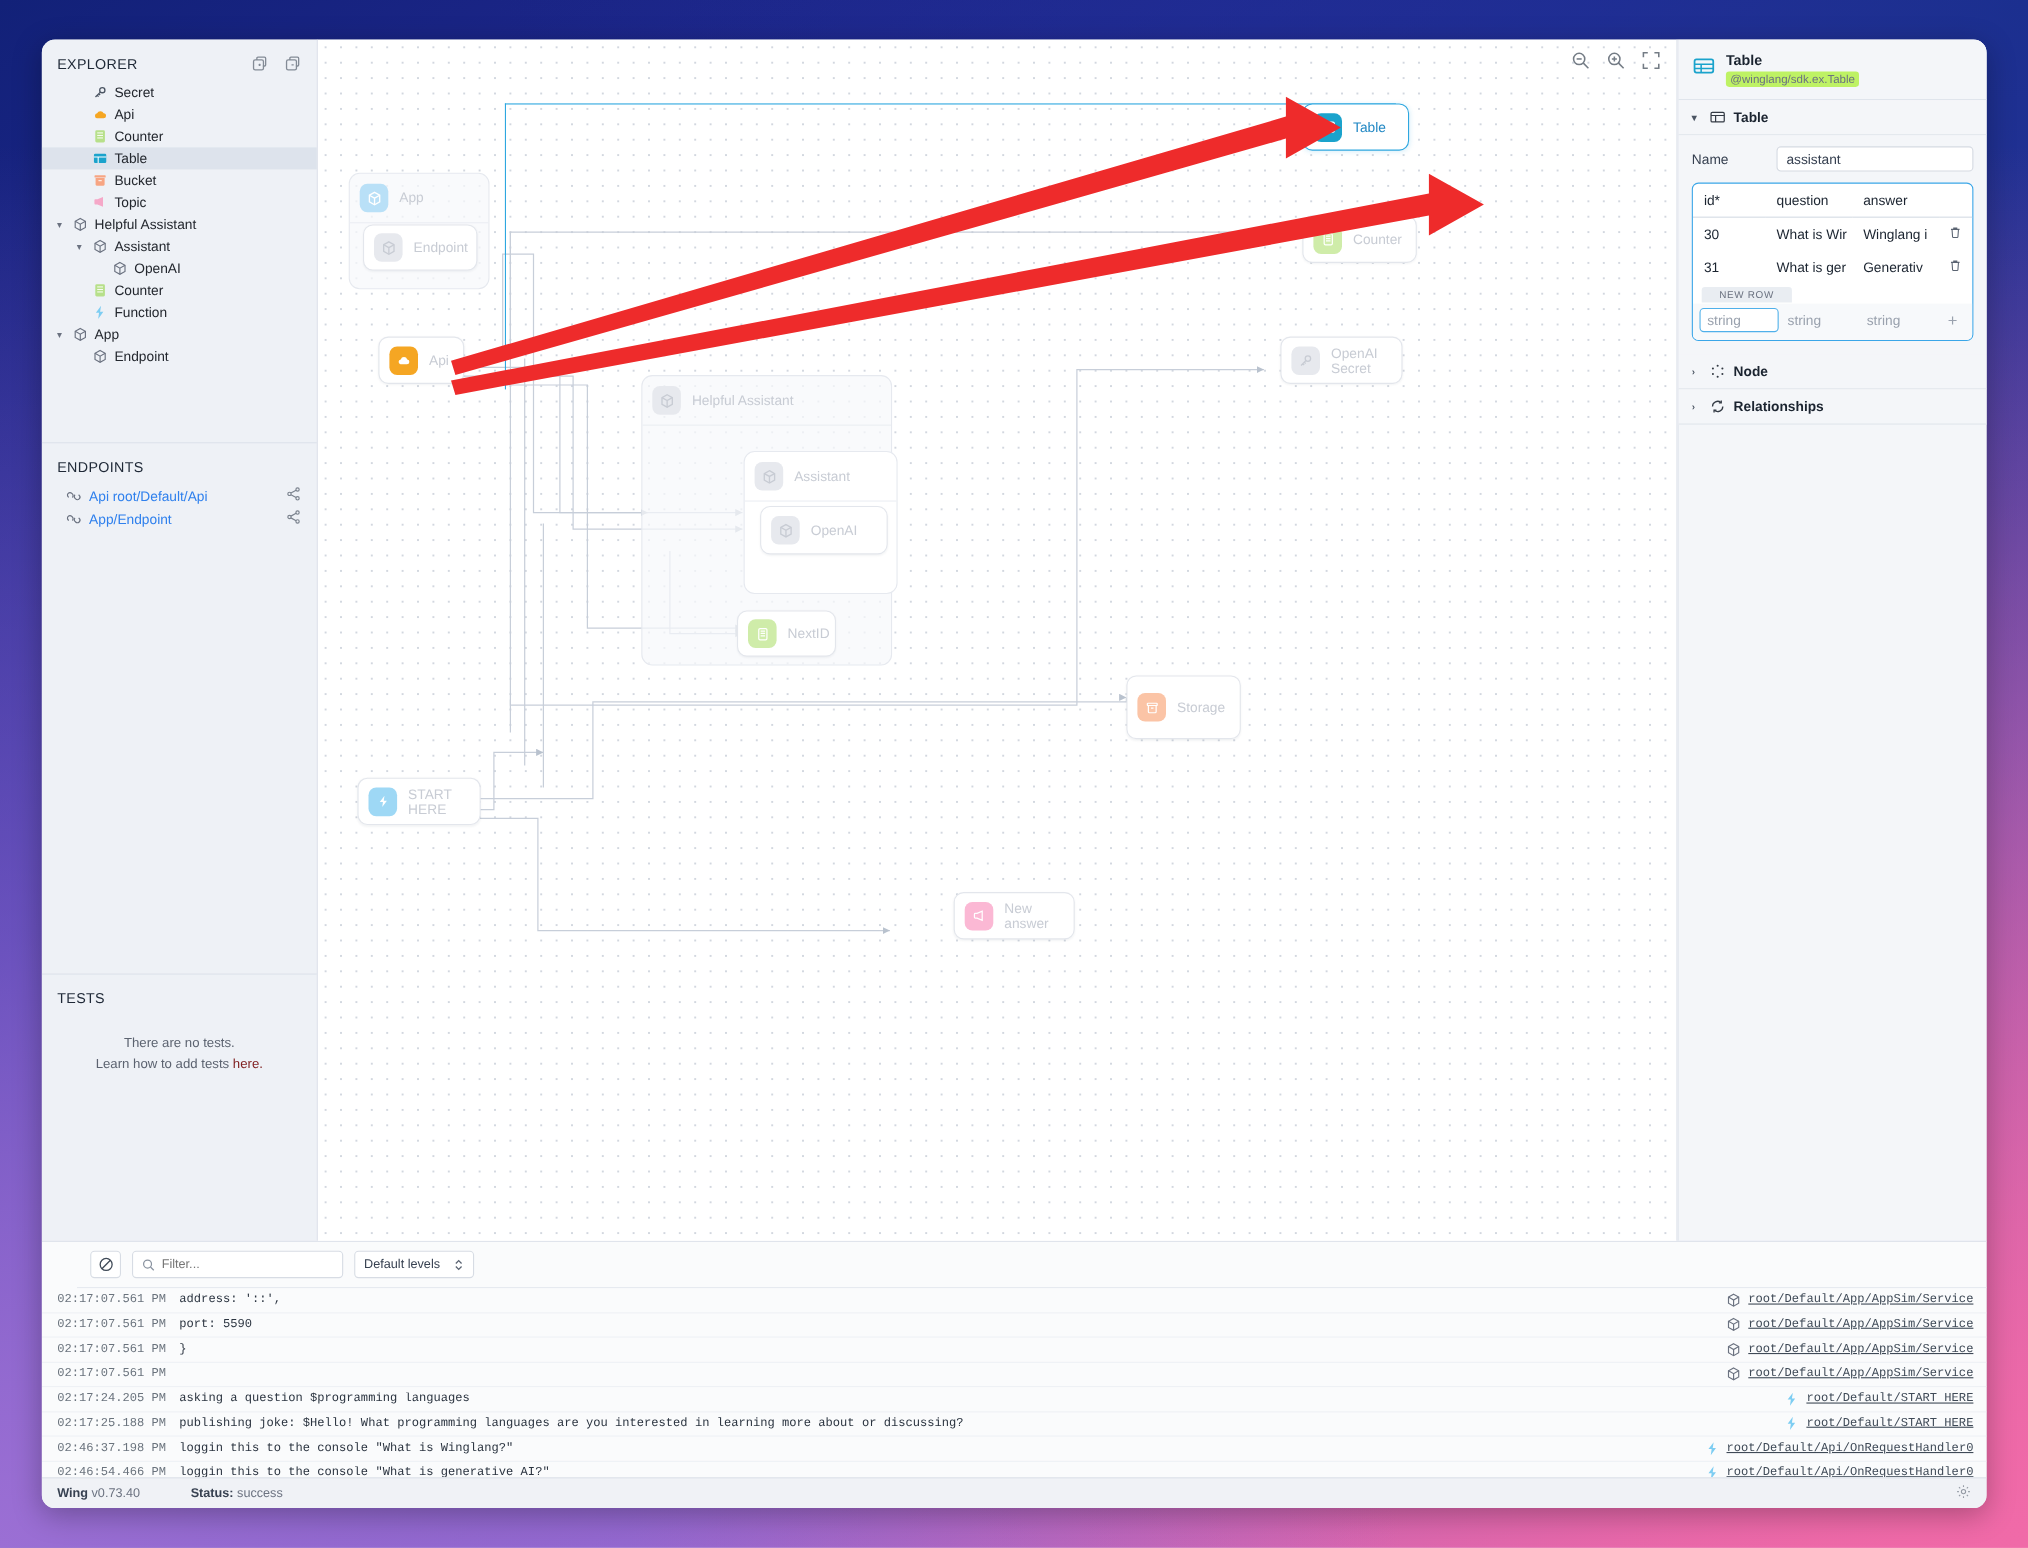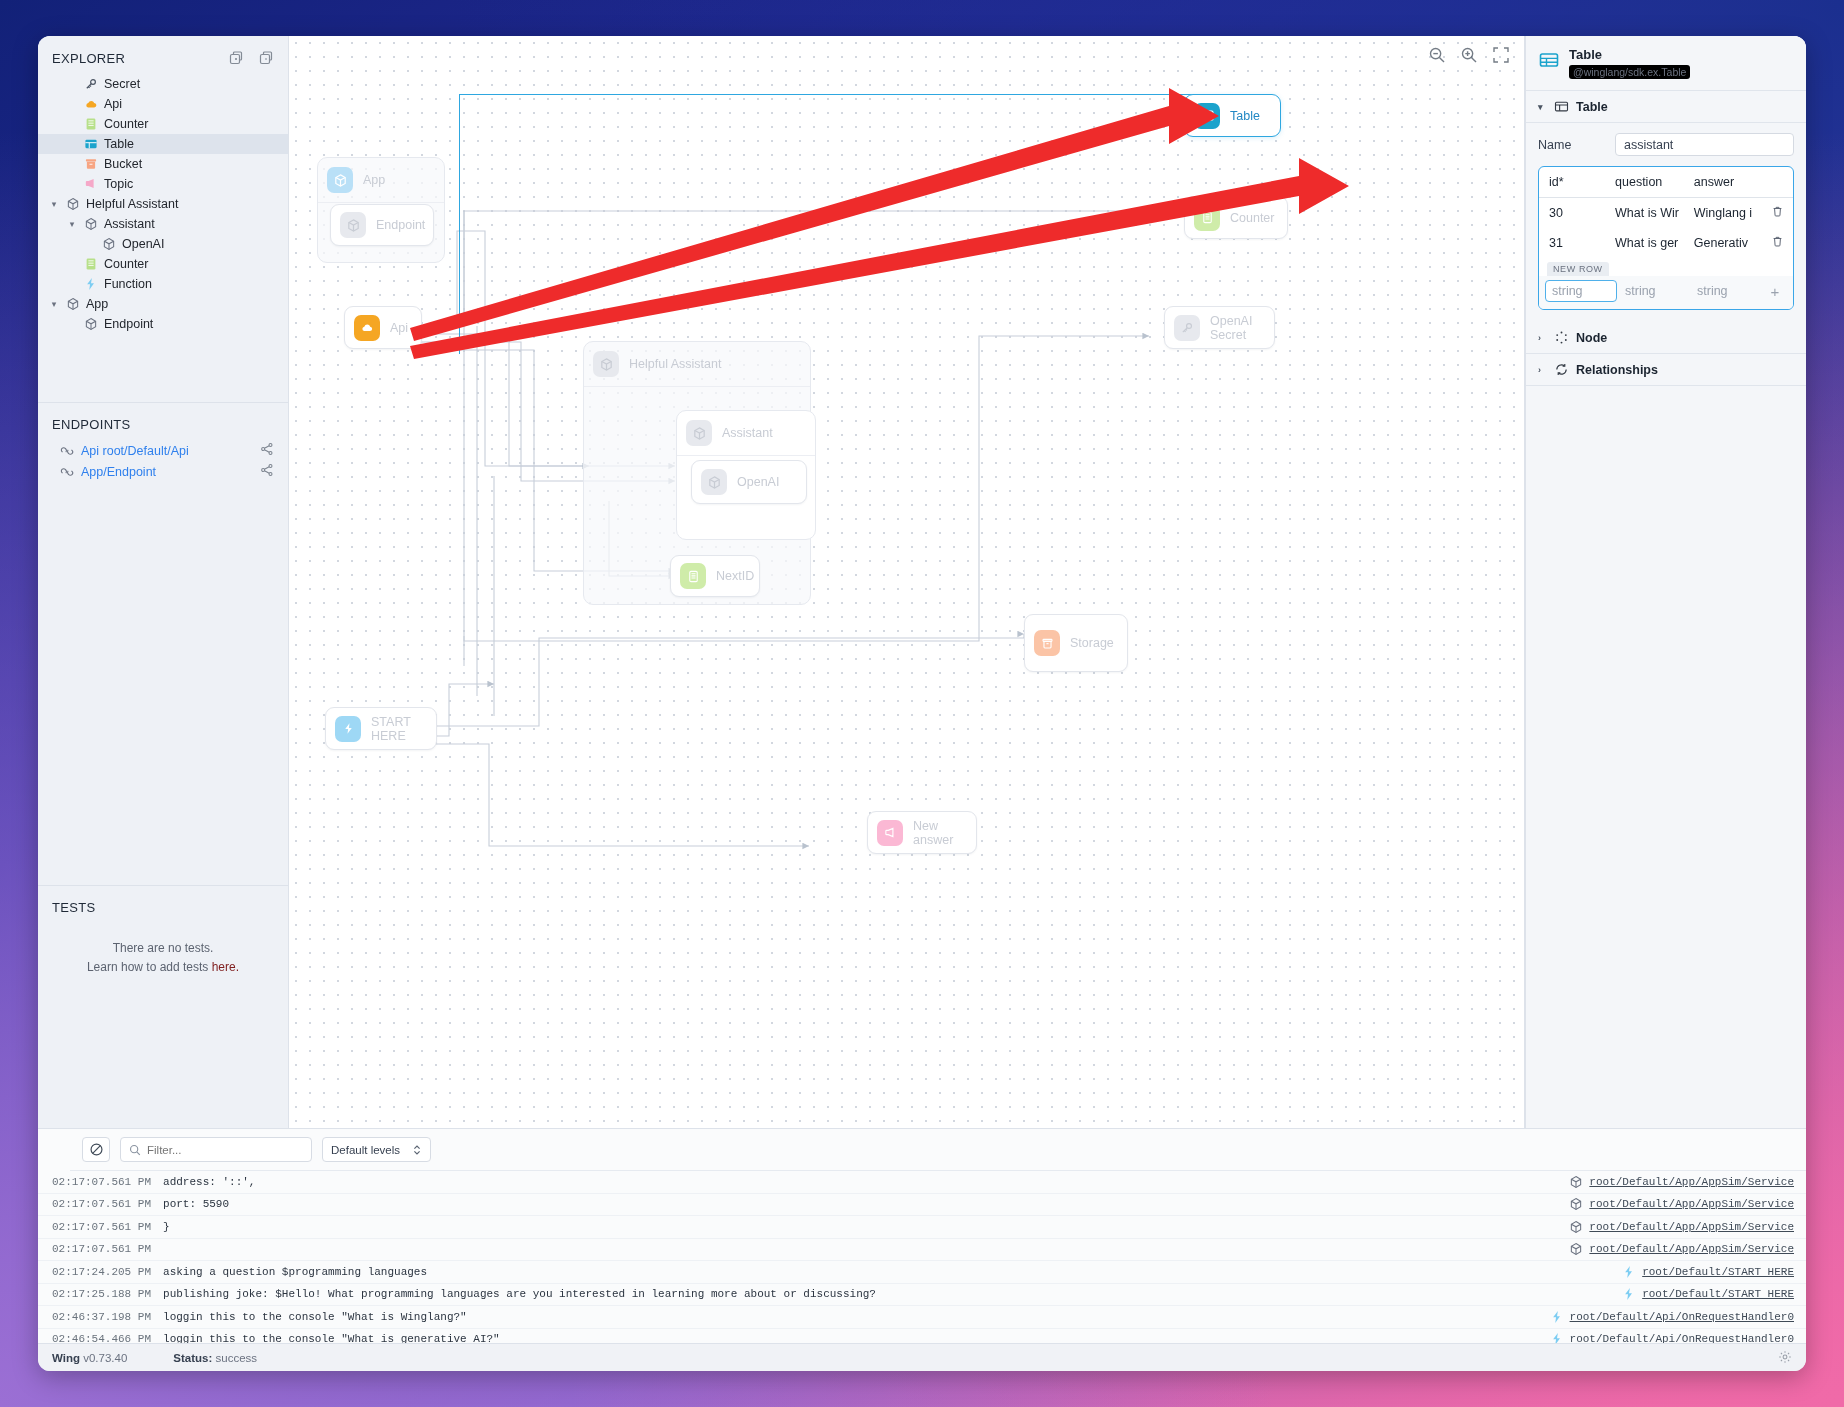--- a/index.html
+++ b/index.html
@@ -155,21 +155,21 @@
   .insp-head {
     display: flex; align-items: flex-start; gap: 9px;
     padding: 11px 12px 10px 12px;
     border-bottom: 1px solid #e0e5ec;
     background: #f4f6f9;
   }
   .insp-head .hico { flex: 0 0 22px; margin-top: 2px; }
   .insp-title { font-size: 13px; font-weight: bold; color: #1b2430; }
   .insp-sub {
     font-size: 10.5px; color: #6b7280; margin-top: 3px;
-    background: #000000; border-radius: 3px;
+    background: #bef264; border-radius: 3px;
     padding: 1px 4px; display: inline-block;
   }
   .insp-section {
     display: flex; align-items: center; gap: 7px;
     padding: 8px 12px; font-size: 12.5px; font-weight: bold;
     color: #1b2430; border-bottom: 1px solid #e0e5ec;
     cursor: pointer; background: #f4f6f9;
   }
   .insp-section .sec-chev { font-size: 9px; color: #4b5563; width: 9px; }
   .insp-body { padding: 10px 12px 12px 12px; background: #f4f6f9; }
@@ -191,21 +191,21 @@
     border-bottom: 1px solid #dfe4ea; white-space: nowrap;
     overflow: hidden;
   }
   table.data-grid td {
     font-size: 12.5px; color: #1b2430; padding: 7px 4px 7px 10px;
     white-space: nowrap; overflow: hidden;
   }
   table.data-grid td.del { text-align: center; padding: 7px 4px; width: 26px; }
   .newrow-tag {
     display: inline-block; font-size: 9px; letter-spacing: .6px;
-    color: #6b7280; background: #e9edf2; padding: 2px 6px;
+    color: #6b7280; background: #e9edf2; padding: 2px 16px;
     border-radius: 3px 3px 0 0; margin-left: 8px;
   }
   .newrow-fields {
     display: flex; align-items: center; background: #f7f9fb;
     padding: 4px 6px 7px 6px; gap: 2px;
   }
   .nr-cell {
     font-size: 12.5px; color: #9aa2ae; padding: 3px 6px; flex: 1;
   }
   .nr-cell.active {

